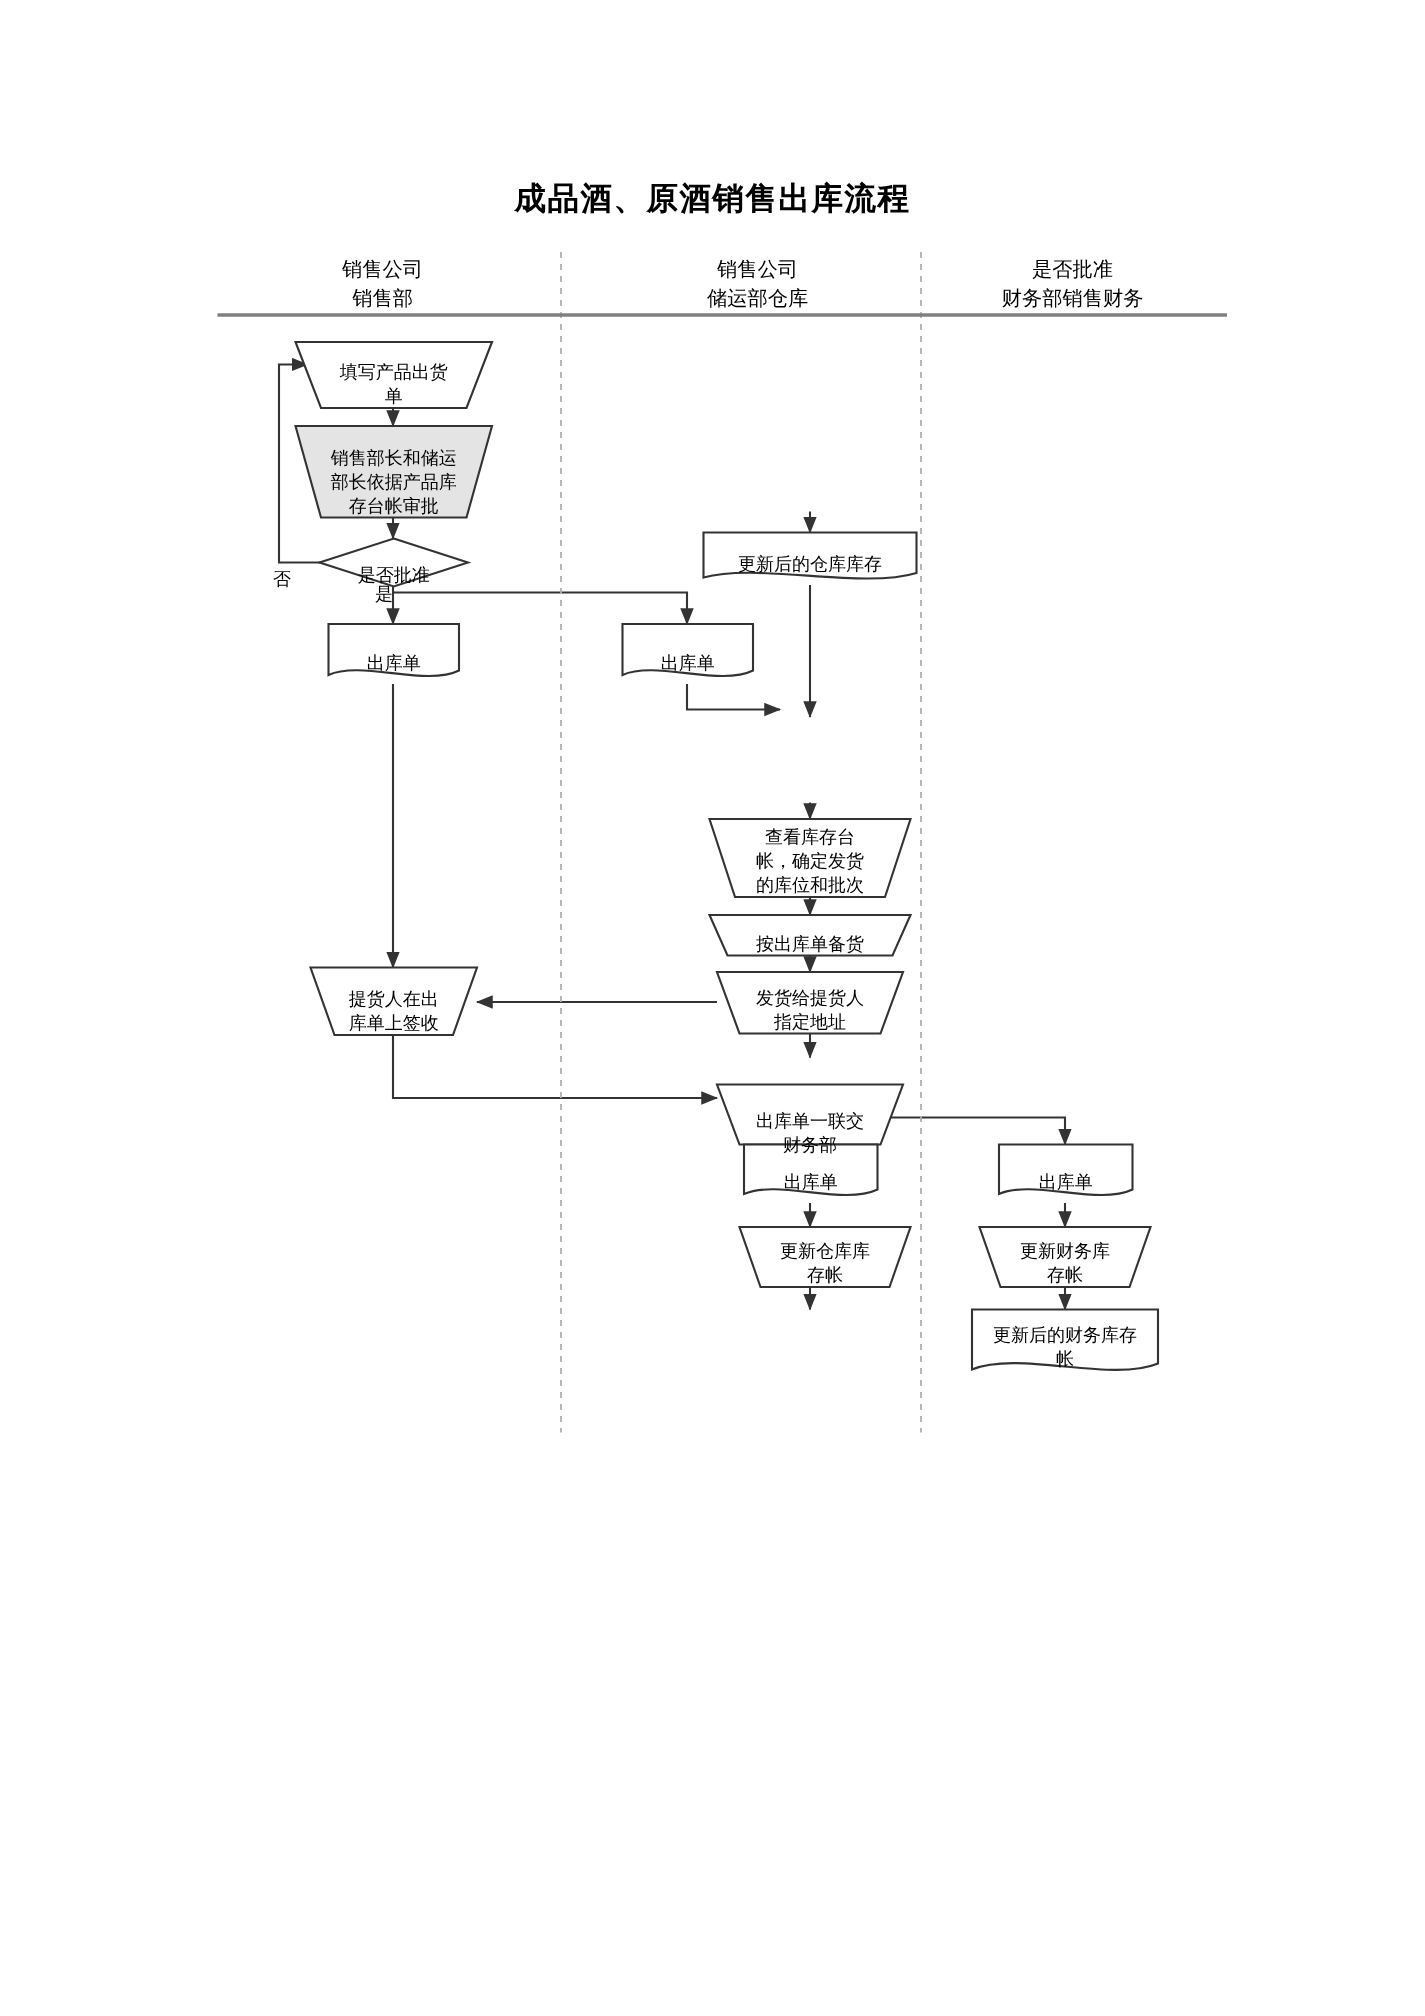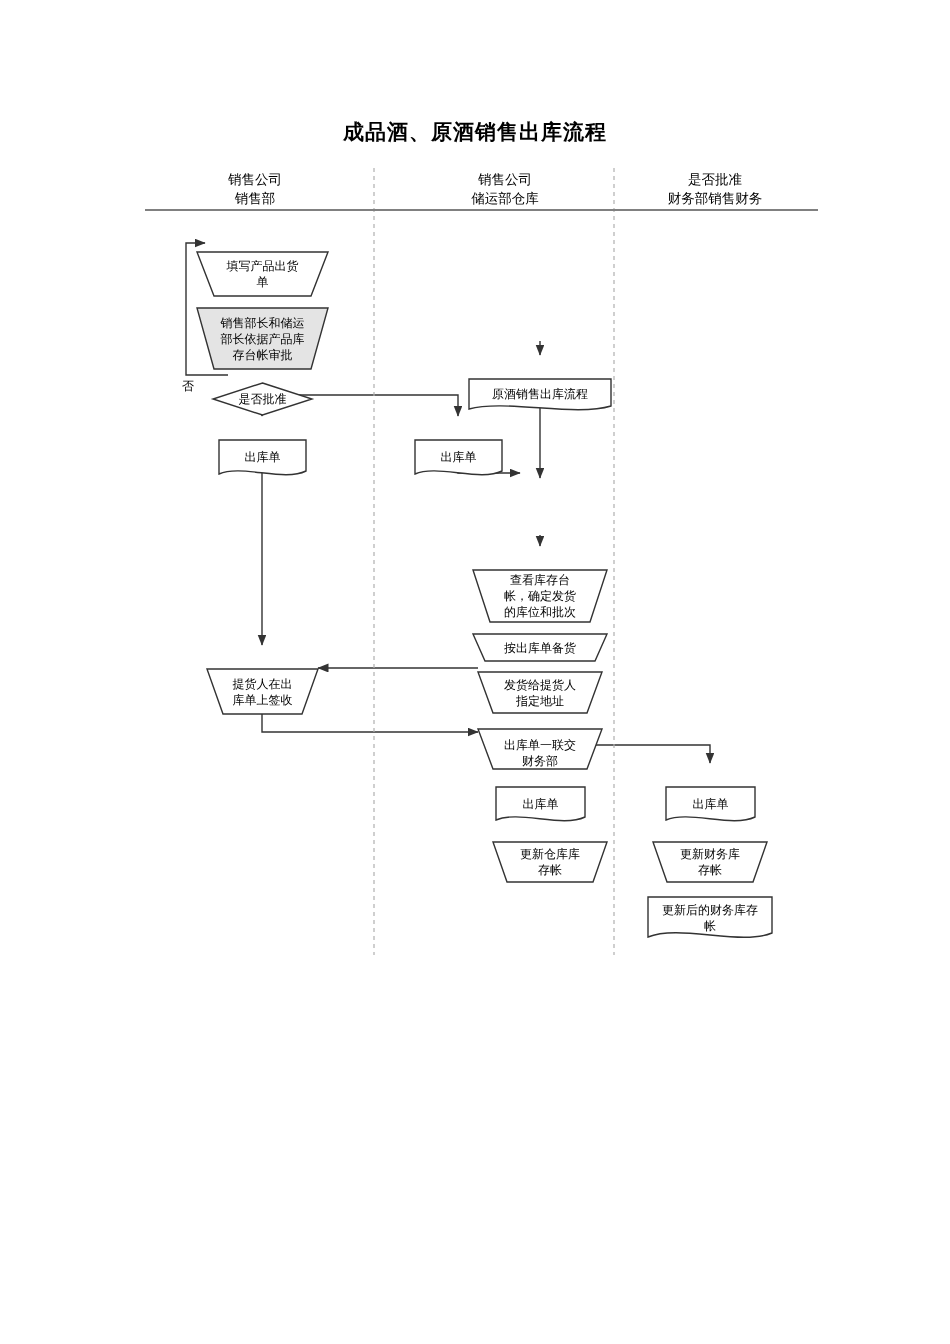--- a/index.html
+++ b/index.html
@@ -3,22 +3,22 @@
 <meta charset="utf-8">
 <style>
   html,body{margin:0;padding:0;background:#fff;}
   body{width:950px;height:1344px;position:relative;
        font-family:"Liberation Sans","DejaVu Sans",sans-serif;color:#000;}
   #canvas{position:absolute;left:0;top:0;width:950px;height:1344px;}
   svg.layer{position:absolute;left:0;top:0;width:950px;height:1344px;overflow:visible;}
   .title{position:absolute;left:0;top:118px;width:950px;text-align:center;
          font-size:21px;font-weight:bold;letter-spacing:1px;}
   .lane-head{position:absolute;text-align:center;font-size:13.5px;line-height:19px;}
-  .node{position:absolute;display:flex;align-items:center;justify-content:center;
-        text-align:center;font-size:12px;line-height:16px;box-sizing:border-box;margin-top:24px;}
+  .node{position:absolute;display:flex;align-items:flex-end;justify-content:center;
+        text-align:center;font-size:12px;line-height:16px;box-sizing:border-box;}
   .node .txt{position:relative;z-index:2;padding:0 6px;white-space:pre-line;}
   .node svg{position:absolute;left:0;top:0;overflow:visible;}
 </style>
 </head>
 <body>
 
 <div id="canvas">
 
   <div class="title">成品酒、原酒销售出库流程</div>
 
@@ -121,21 +121,21 @@
     </svg>
     <span class="txt">提货人在出
 库单上签收</span>
   </div>
 
 
   <div class="node" style="left:469px;top:355px;width:142px;height:35px;">
     <svg width="142" height="35" viewBox="0 0 142 35" preserveAspectRatio="none">
       <path d="M0,0 L142,0 L142,27 C106,38 36,20 0,30 Z" fill="#fff" stroke="#333" stroke-width="1.4"></path>
     </svg>
-    <span class="txt" style="margin-bottom:6px;">原酒销售出库流程</span>
+    <span class="txt" style="margin-bottom:6px;">更新后的仓库库存</span>
   </div>
 
   <div class="node" style="left:415px;top:416px;width:87px;height:40px;">
     <svg width="87" height="40" viewBox="0 0 87 40" preserveAspectRatio="none">
       <path d="M0,0 L87,0 L87,31 C65,42 22,24 0,34 Z" fill="#fff" stroke="#333" stroke-width="1.4"></path>
     </svg>
     <span class="txt" style="margin-bottom:6px;">出库单</span>
   </div>
 
 
@@ -156,21 +156,21 @@
   </div>
 
   <div class="node" style="left:478px;top:648px;width:124px;height:41px;">
     <svg width="124" height="41" viewBox="0 0 124 41" preserveAspectRatio="none">
       <polygon points="0,0 124,0 109,41 15,41" fill="#fff" stroke="#333" stroke-width="1.4"></polygon>
     </svg>
     <span class="txt">发货给提货人
 指定地址</span>
   </div>
 
-  <div class="node" style="left:478px;top:705px;width:124px;height:48px;font-family:Liberation Serif, serif;">
+  <div class="node" style="left:478px;top:723px;width:124px;height:48px;font-family:Liberation Serif, serif;">
     <svg width="124" height="40" viewBox="0 0 124 40" preserveAspectRatio="none">
       <polygon points="0,0 124,0 109,40 15,40" fill="#fff" stroke="#333" stroke-width="1.4"></polygon>
     </svg>
     <span class="txt">出库单一联交
 财务部</span>
   </div>
 
   <div class="node" style="left:496px;top:763px;width:89px;height:39px;">
     <svg width="89" height="39" viewBox="0 0 89 39" preserveAspectRatio="none">
       <path d="M0,0 L89,0 L89,30 C66,41 23,23 0,33 Z" fill="#fff" stroke="#333" stroke-width="1.4"></path>

